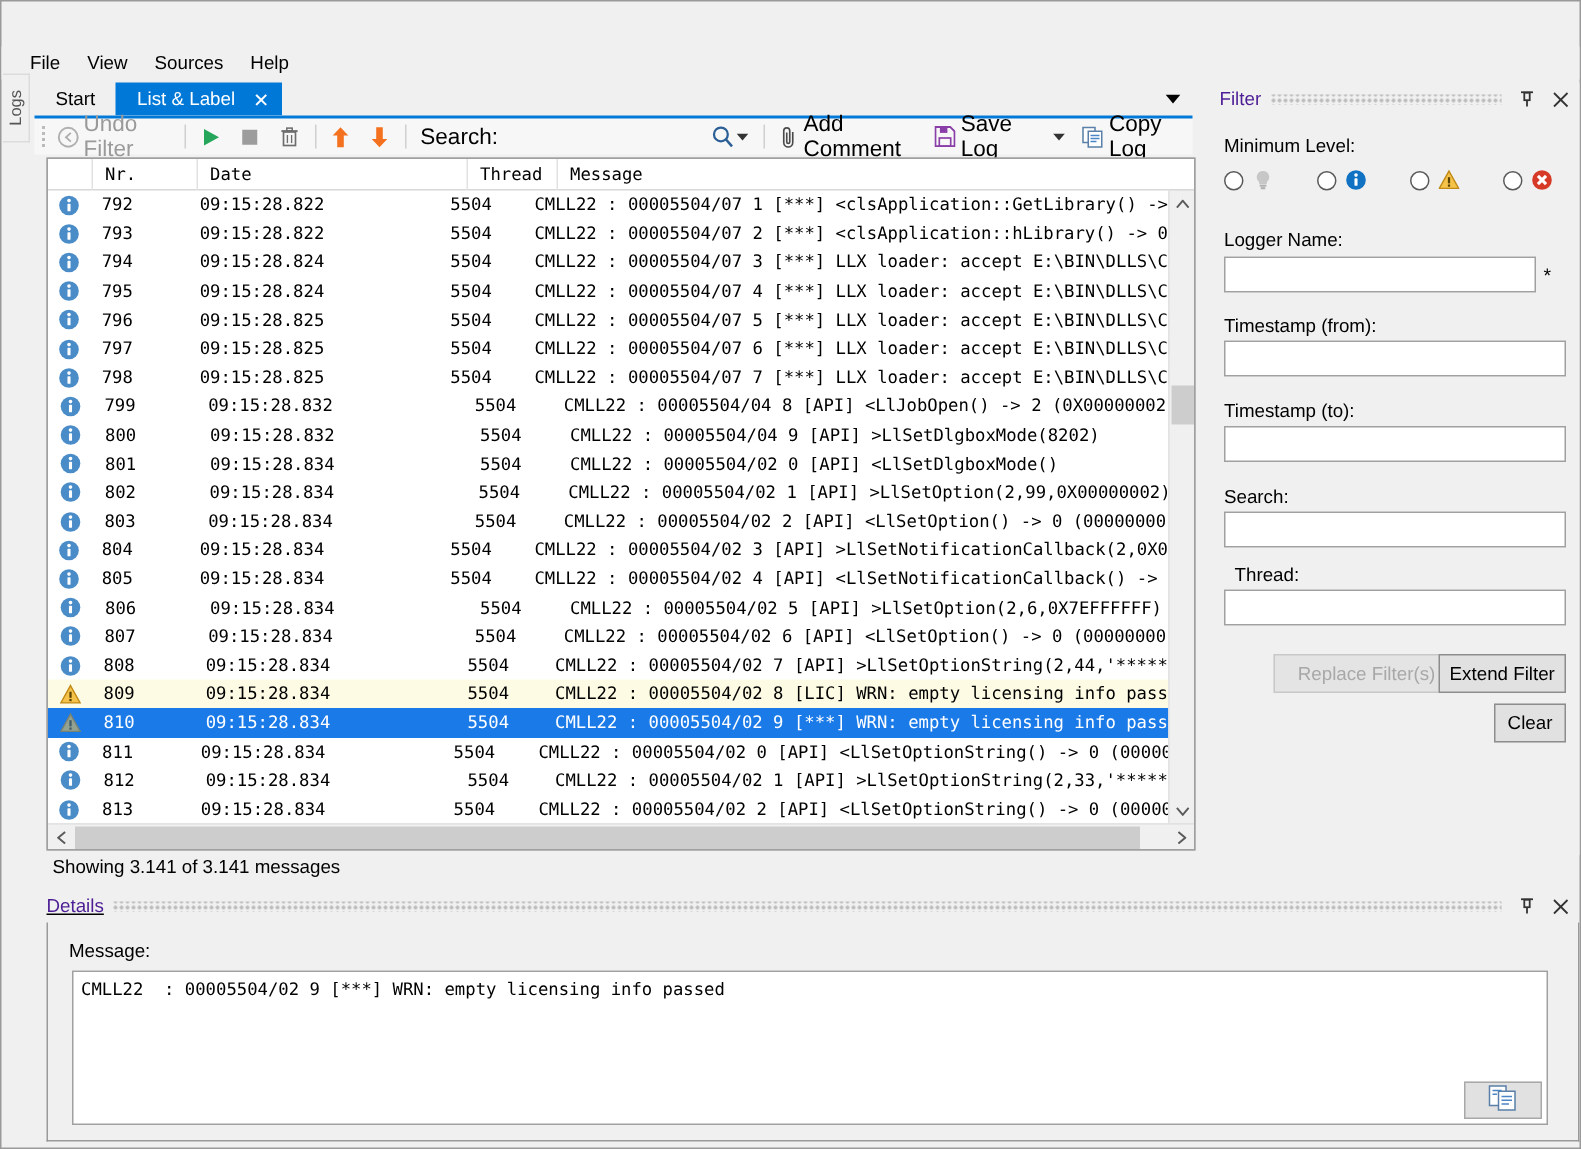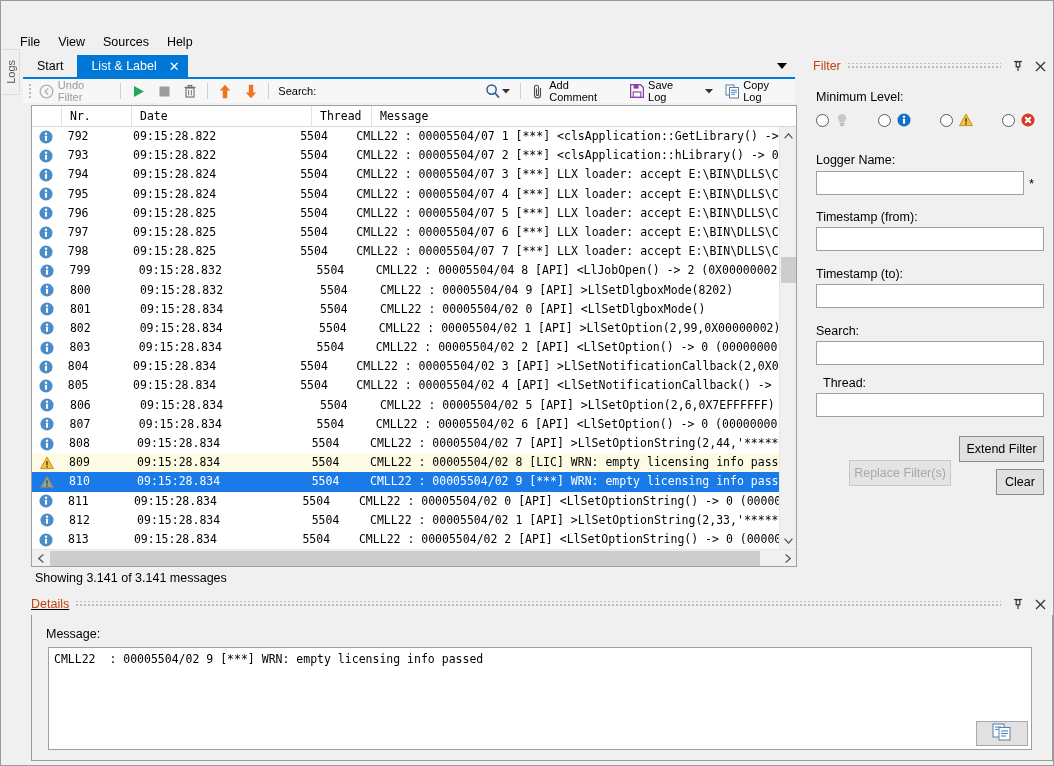--- a/index.html
+++ b/index.html
@@ -93,21 +93,21 @@
     position: absolute; left: 22px; top: 76px; width: 772px; height: 26px;
     background: #f7f7f7; border-top: 2px solid #0078d7;
     display: flex; align-items: center;
   }
   .tb-grip { width: 8px; height: 16px; margin-left: 3px; display:flex; align-items:center; justify-content:center; }
   .tb-grip i { display:block; width:2px; height:14px;
      background-image: linear-gradient(to bottom,#bbb 0,#bbb 2px,transparent 2px,transparent 4px);
      background-size: 2px 4px; }
   .tb-btn {
     display: flex; align-items: center; height: 22px; padding: 0 5px;
-    font-size: 11px; color: #000; justify-content: space-between;
+    font-size: 15px; color: #000; justify-content: space-between;
   }
   .tb-btn.disabled { color: #9a9a9a; }
   .tb-sep { width: 1px; height: 16px; background: #d0d0d0; margin: 0 4px; }
   .tb-label { margin-left: 3px; }
   .tb-icon { width: 16px; height: 16px; display: inline-flex; align-items: center; justify-content: center; }
 
   
   .grid-frame {
     position: absolute; left: 30px; top: 104px; width: 766px; height: 462px;
     border: 1px solid #a0a0a0; background: #a3a3a3; overflow: hidden;
@@ -186,21 +186,21 @@
 
   
   .filter-panel {
     position: absolute; left: 803px; top: 54px; width: 249px; height: 515px;
     background: #f0f0f0;
   }
   .dock-head {
     position: relative; height: 22px; display: flex; align-items: center;
     padding-left: 9px;
   }
-  .dock-title { font-size: 12.5px; color: #c2410c; }
+  .dock-title { font-size: 12.5px; color: #4c1d95; }
   .dock-dots {
     flex: 1 1 auto; height: 7px; margin: 0 8px 0 6px;
     background-image: radial-gradient(#bdbdbd 40%, transparent 41%);
     background-size: 4px 4px; background-position: 0 2px;
   }
   .dock-btn { width: 18px; height: 18px; display: flex; align-items: center; justify-content: center; margin-right: 4px; }
 
   .fp-label {
     position: absolute; font-size: 12.5px; color: #000;
   }
@@ -811,21 +811,21 @@
 
   <div class="fp-label" style="left:815px; top:266px;">Timestamp (to):</div>
   <div class="fp-input" style="left:815px; top:283px; width:228px;"></div>
 
   <div class="fp-label" style="left:815px; top:323px;">Search:</div>
   <div class="fp-input" style="left:815px; top:340px; width:228px;"></div>
 
   <div class="fp-label" style="left:822px; top:375px;">Thread:</div>
   <div class="fp-input" style="left:815px; top:392px; width:228px;"></div>
 
-  <div class="fbtn disabled" style="left:848px; top:435px; width:102px;margin-top:24px;">Replace Filter(s)</div>
+  <div class="fbtn disabled" style="left:848px; top:435px; width:124px;">Replace Filter(s)</div>
   <div class="fbtn" style="left:958px; top:435px; width:85px;">Extend Filter</div>
   <div class="fbtn" style="left:995px; top:468px; width:48px;">Clear</div>
 
   <div class="details-panel">
     <div class="details-head">
       <span class="dock-title">Details</span>
       <span class="dock-dots"></span>
       <span class="dock-btn">
         <svg width="12" height="12" viewBox="0 0 12 12">
           <line x1="2" y1="1.5" x2="10" y2="1.5" stroke="#333" stroke-width="1.2"></line>

